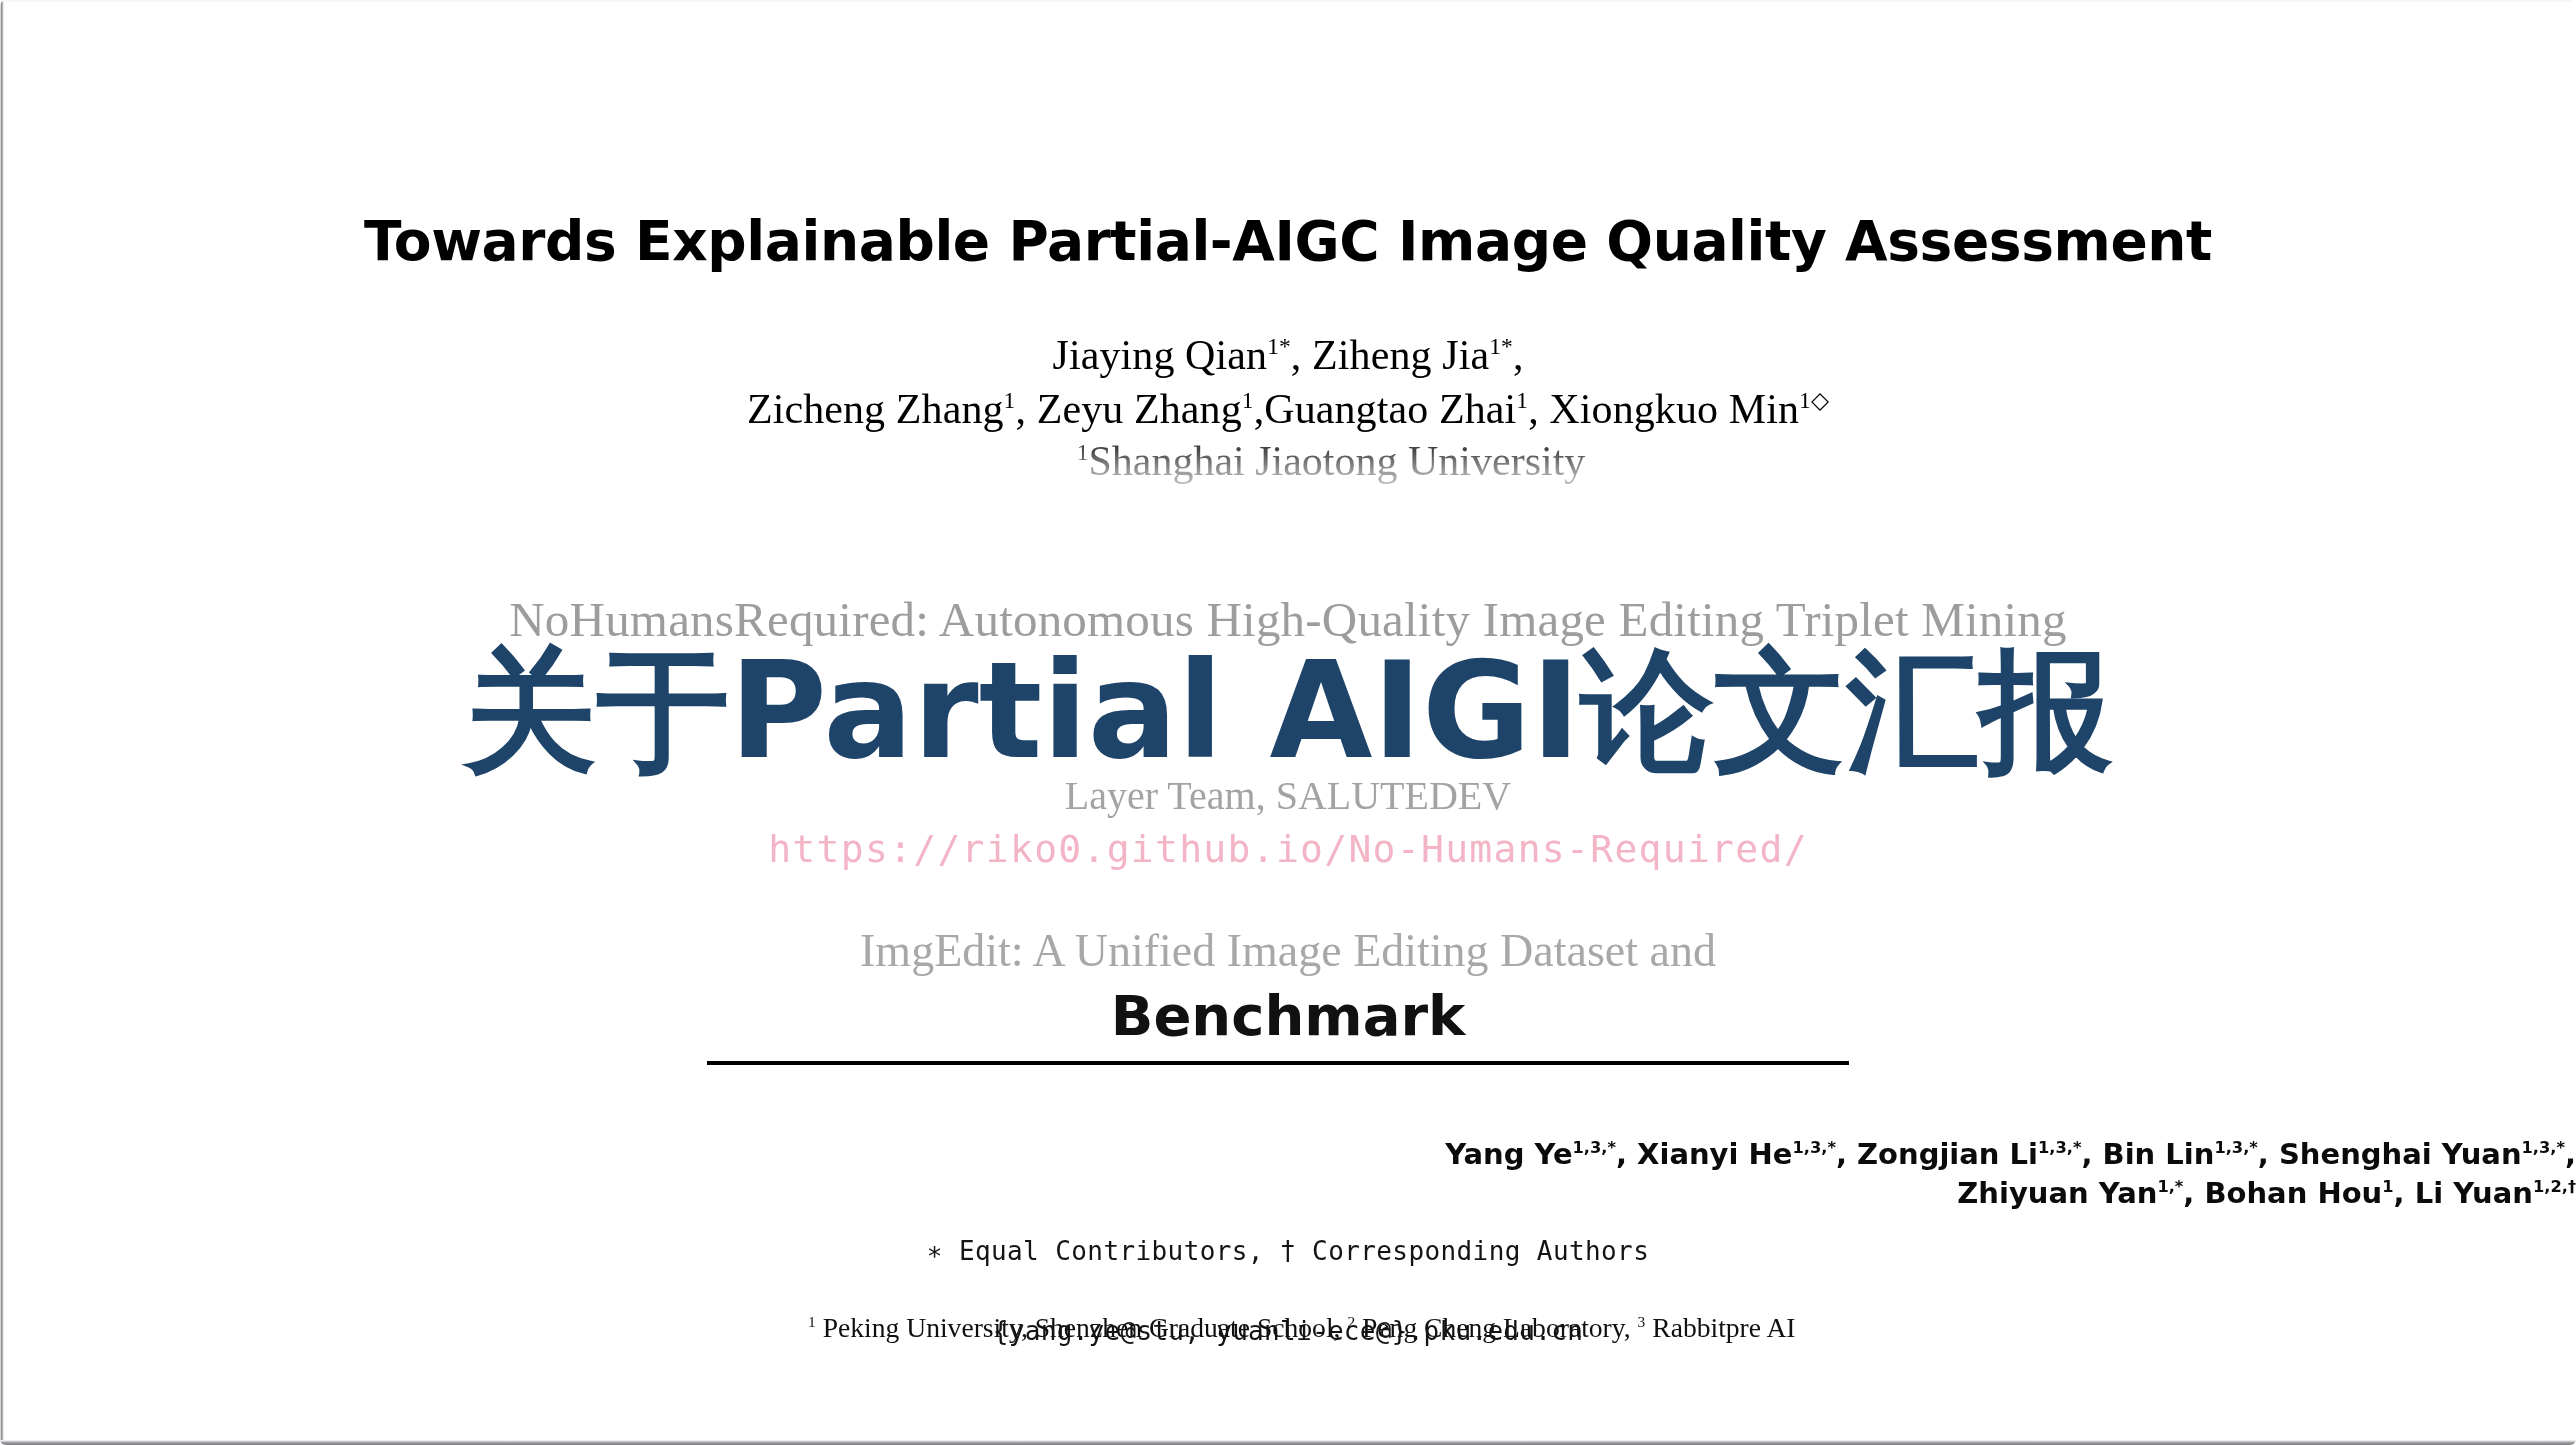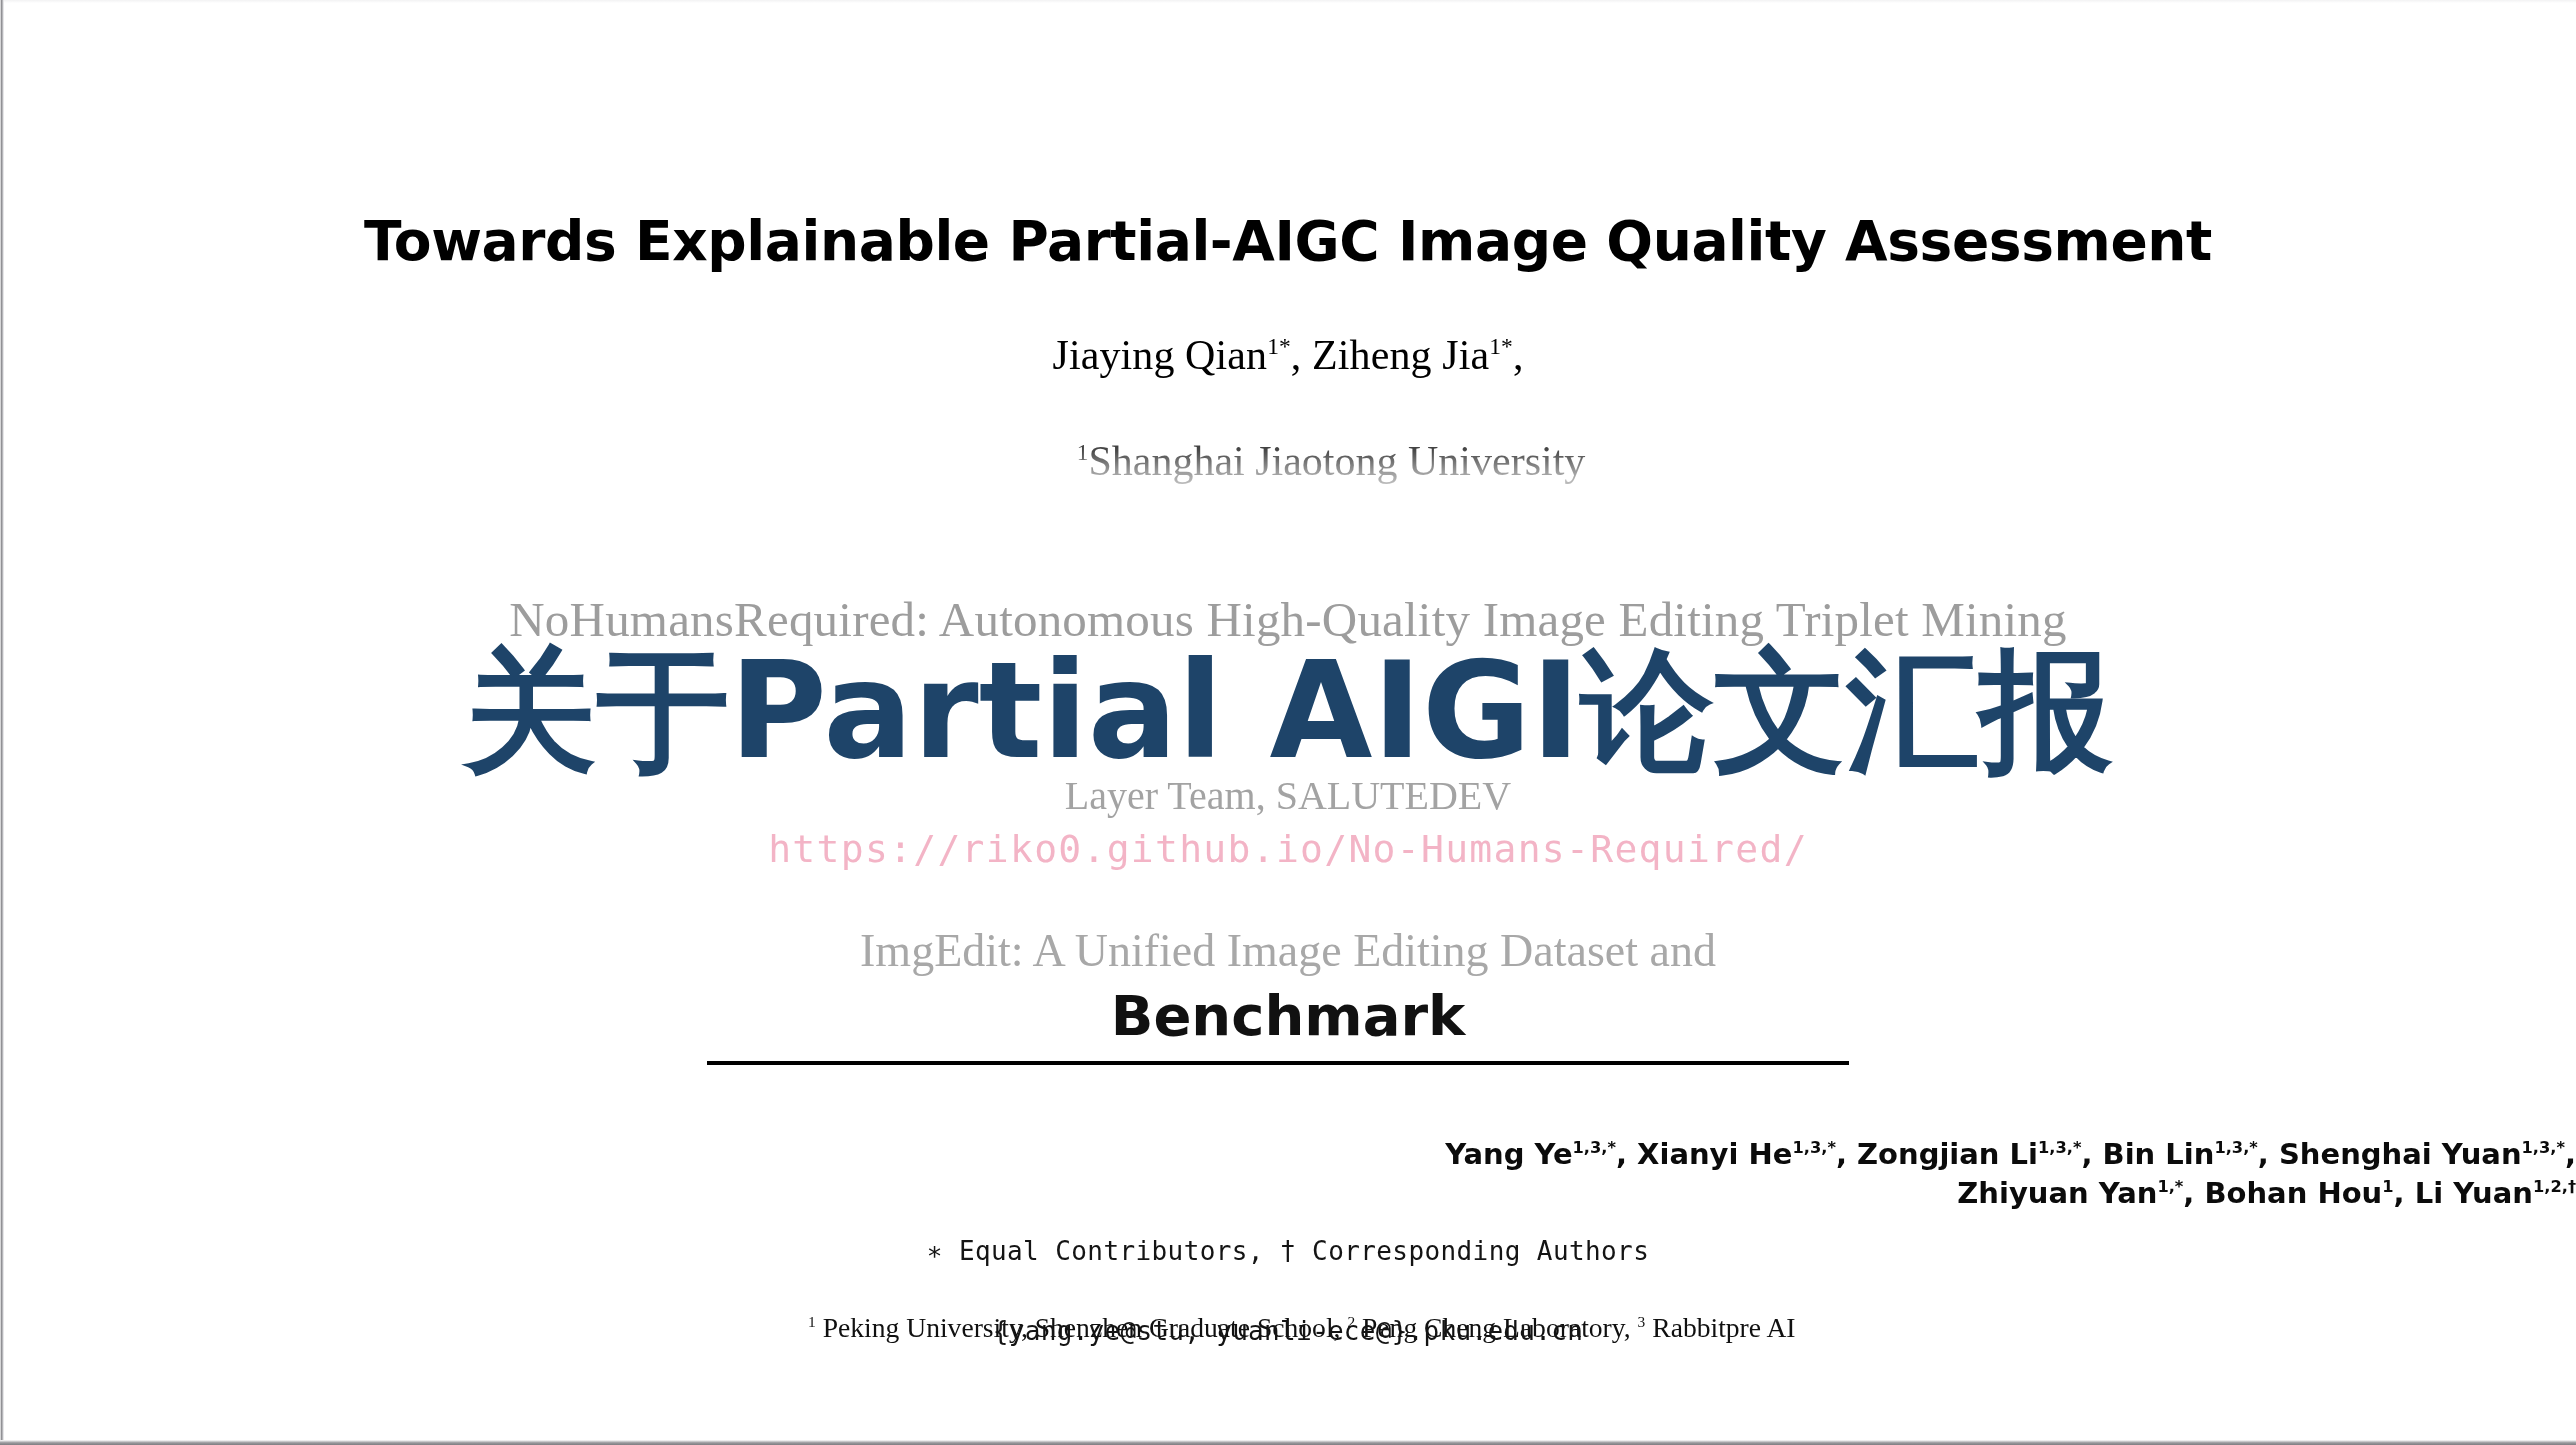--- a/index.html
+++ b/index.html
@@ -8,20 +8,21 @@
     background: #ffffff;
   }
 
   #slide-root {
     position: relative;
     width: 2576px;
     height: 1445px;
     background: #ffffff;
     overflow: hidden;
     font-family: "Liberation Serif", "DejaVu Serif", serif;
+    border-radius: 6px;
   }
 
   
   #slide-frame-left {
     position: absolute;
     left: 0; top: 0;
     width: 4.4px; height: 1445px;
     background: linear-gradient(to right, #ffffff 0%, #8d8d91 35%, #b9b9bd 65%, #ffffff 100%);
   }
   #slide-frame-bottom {
@@ -184,20 +185,21 @@
 
 <div id="slide-root">
 
   <div id="slide-frame-top"></div>
   <div id="slide-frame-left"></div>
 
   <div class="layer" id="paper-a-title">Towards Explainable Partial-AIGC Image Quality Assessment</div>
 
   <div class="layer" id="paper-a-authors">
     <span class="ln">Jiaying Qian<sup>1*</sup>, Ziheng Jia<sup>1*</sup>,</span>
+    <span class="ln">Zicheng Zhang<sup>1</sup>, Zeyu Zhang<sup>1</sup>,Guangtao Zhai<sup>1</sup>, Xiongkuo Min<sup>1◇</sup></span>
   </div>
 
   <div class="layer" id="paper-a-affil">
     <span><sup>1</sup>Shanghai Jiaotong University</span>
   </div>
 
   <div class="layer" id="paper-b-title">NoHumansRequired: Autonomous High-Quality Image Editing Triplet Mining</div>
 
 
   <div class="layer" id="paper-b-team">Layer Team, SALUTEDEV</div>

